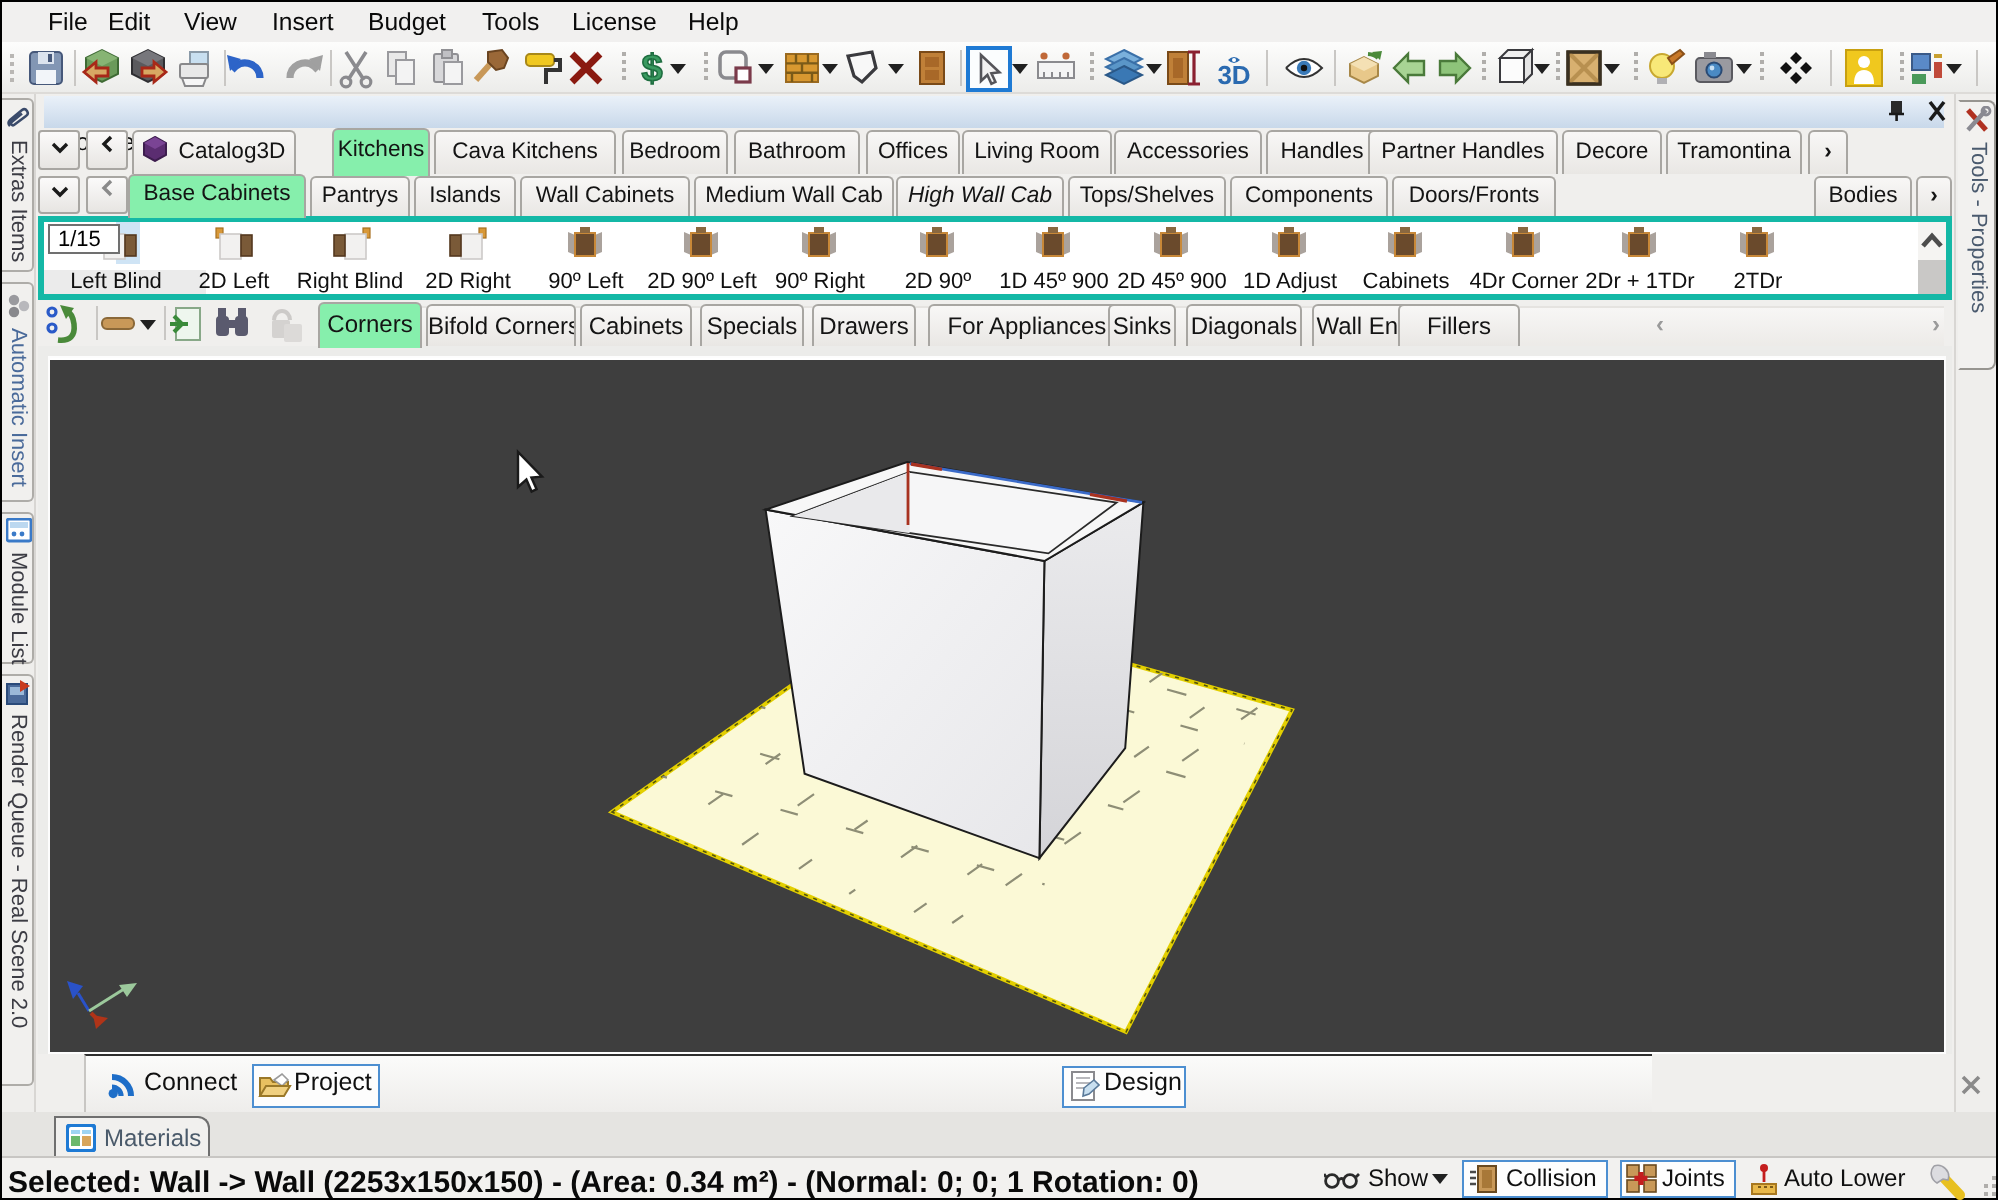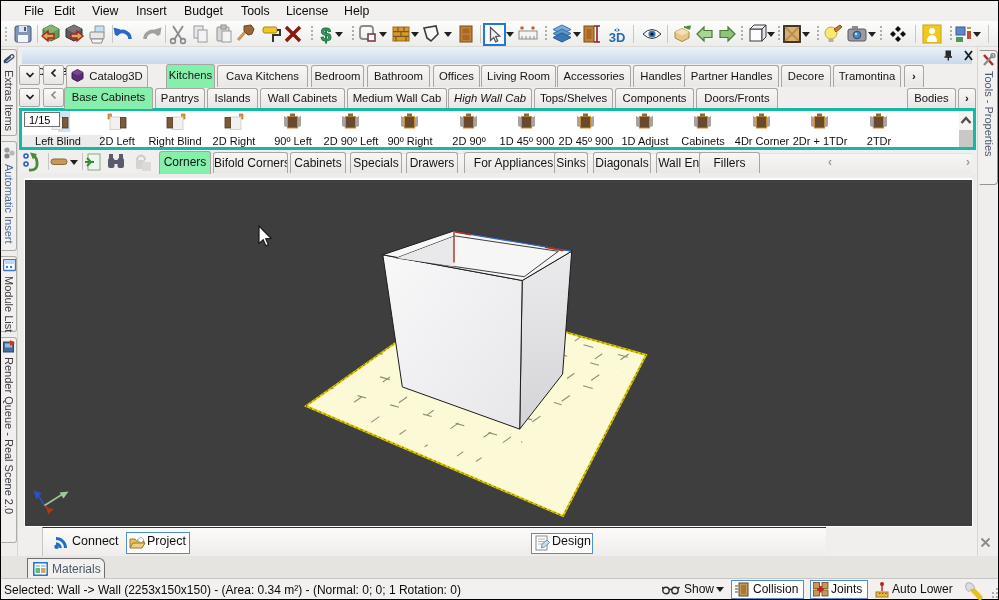--- a/index.html
+++ b/index.html
@@ -41,21 +41,21 @@
 .arrgray { position:absolute; top:5px; font-size:12px; color:#9a9a9a; font-weight:bold; }
 
 #vpwrap { left:19px; top:173px; width:957px; height:354px; background:#ececea; }
 #canvas { position:absolute; left:6px; top:6px; width:947px; height:347px; background:#3e3e3e; border:1px solid #fff; box-shadow:0 0 0 1px #fdfdfd; }
 
 #botbar { left:18px; top:527px; width:784px; height:29px; background:linear-gradient(#fbfbfa,#eeedeb); border-top:1px solid #2e2e2e; border-left:1px solid #c8c6c3;margin-left:24px; }
 #matrow { left:1px; top:556px; width:997px; height:22px; background:#e5e4e1; }
 #mattab { position:absolute; left:26px; top:2px; width:78px; height:20px; background:#f1f0ee; border:1px solid #6f6f6f; border-bottom:none; border-radius:0 6px 0 0; }
 #mattab .t { position:absolute; left:24px; top:3px; font-size:12px; color:#4a5a6a; }
 #statusbar { left:1px; top:578px; width:997px; height:21px; background:#f2f1ef; border-top:1px solid #c8c6c3; }
-#statusbar .t { position:absolute; left:3px; top:3.5px; font-size:12px; color:#0a0a0a; }
+#statusbar .t { position:absolute; left:3px; top:3.5px; font-size:15px; color:#0a0a0a;font-weight:bold; }
 .bluebtn { position:absolute; border:1px solid #4d8fd1; background:#fdfdfd; }
 </style>
 </head>
 <body>
 <div id="frame"></div>
 <div class="abs" id="menubar">
 <span style="left:23px">File</span>
     <span style="left:53px">Edit</span>
     <span style="left:91px">View</span>
     <span style="left:135px">Insert</span>

